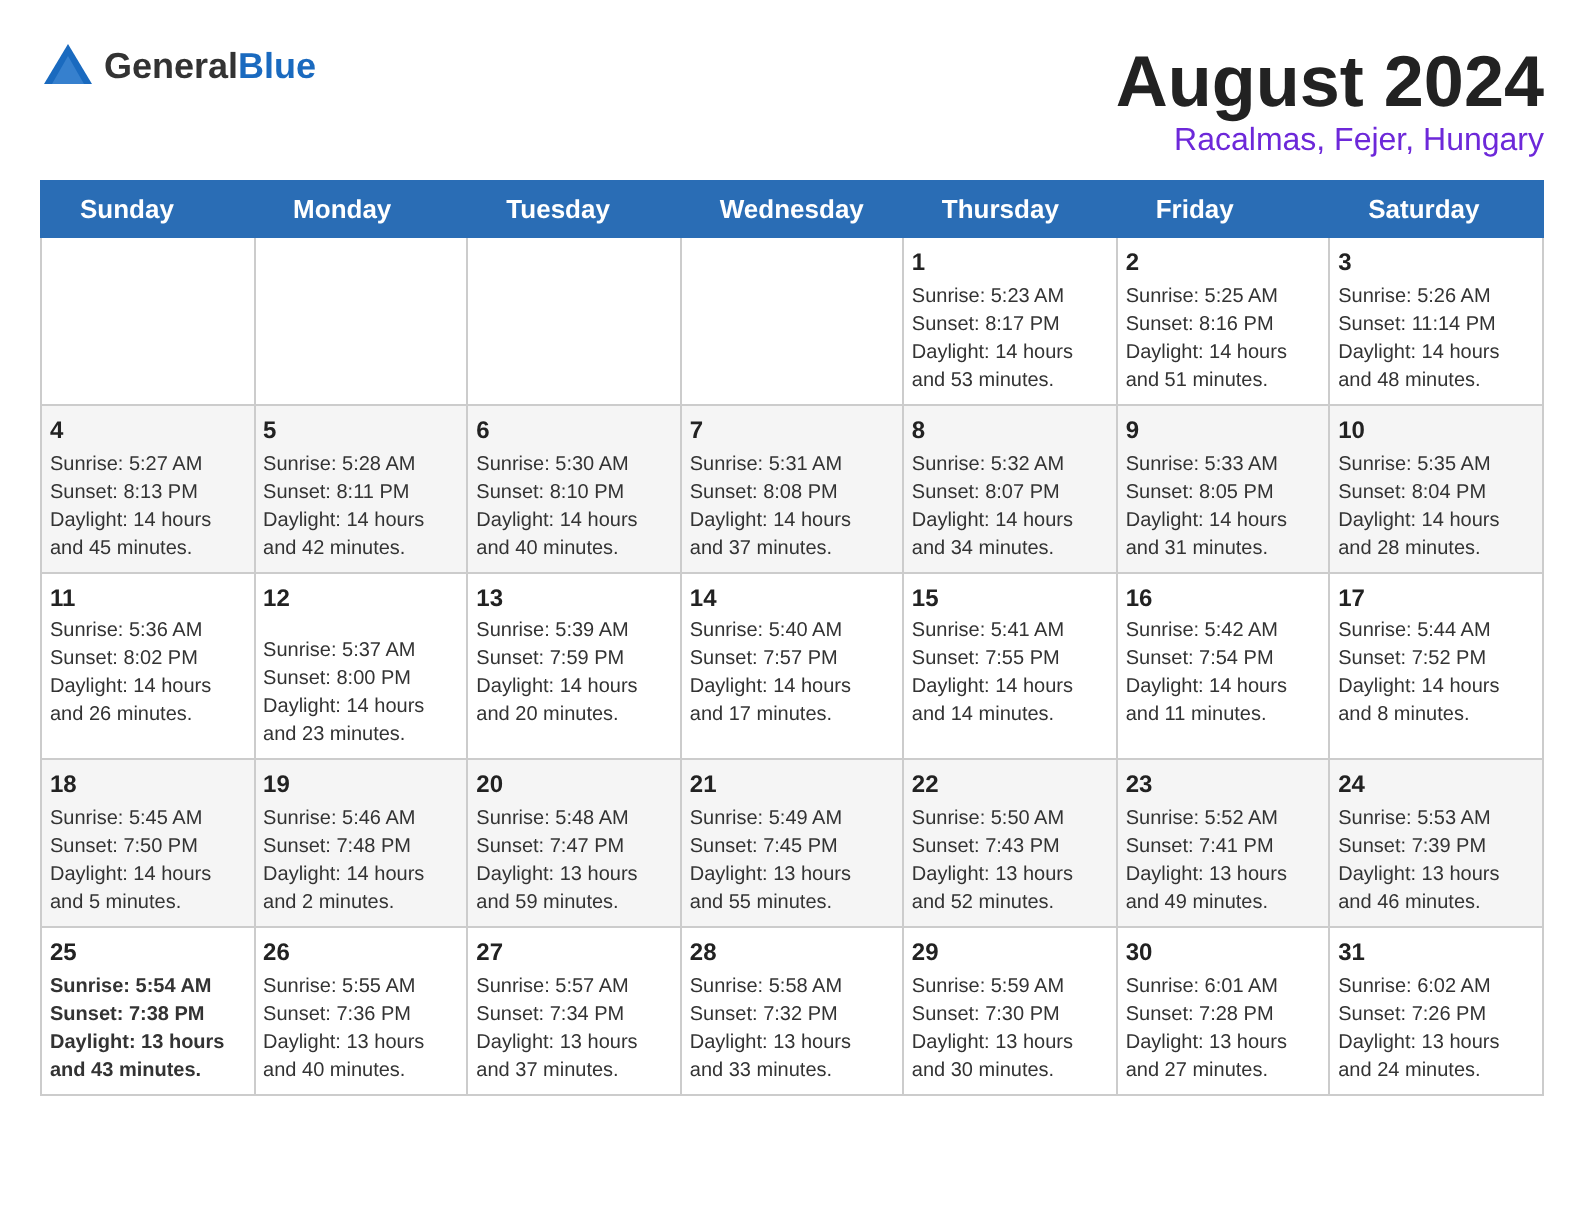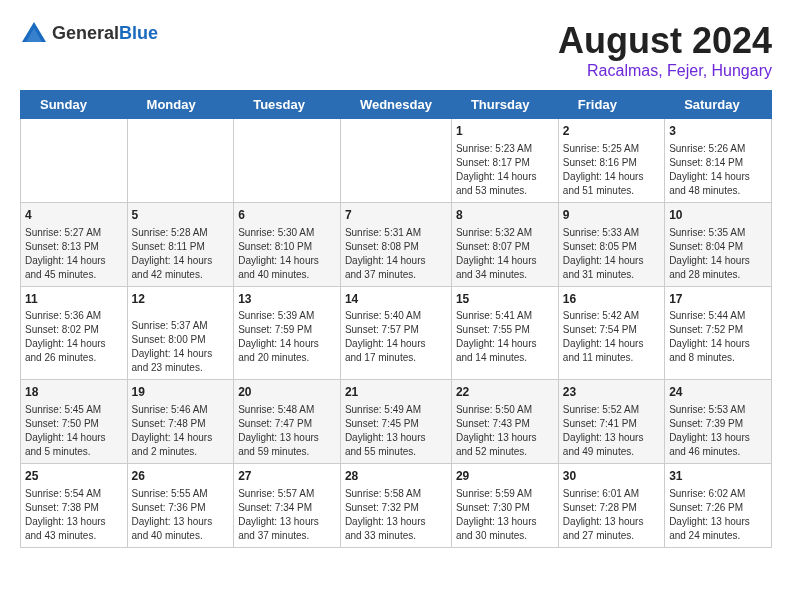--- a/index.html
+++ b/index.html
@@ -135,21 +135,21 @@
         <td>
           <div class="day-number">2</div>
           <div class="day-info" style="white-space: pre-line;">Sunrise: 5:25 AM
 Sunset: 8:16 PM
 Daylight: 14 hours
 and 51 minutes.</div>
         </td>
         <td>
           <div class="day-number">3</div>
           <div class="day-info" style="white-space: pre-line;">Sunrise: 5:26 AM
-Sunset: 8:14 PM
+Sunset: 11:14 PM
 Daylight: 14 hours
 and 48 minutes.</div>
         </td>
       </tr>
       <tr>
         <td>
           <div class="day-number">4</div>
           <div class="day-info" style="white-space: pre-line;">Sunrise: 5:27 AM
 Sunset: 8:13 PM
 Daylight: 14 hours
@@ -296,21 +296,21 @@
           <div class="day-number">24</div>
           <div class="day-info" style="white-space: pre-line;">Sunrise: 5:53 AM
 Sunset: 7:39 PM
 Daylight: 13 hours
 and 46 minutes.</div>
         </td>
       </tr>
       <tr>
         <td>
           <div class="day-number">25</div>
-          <div class="day-info" style="white-space: pre-line;">Sunrise: 5:54 AM
+          <div class="day-info" style="white-space: pre-line; font-weight: bold;">Sunrise: 5:54 AM
 Sunset: 7:38 PM
 Daylight: 13 hours
 and 43 minutes.</div>
         </td>
         <td>
           <div class="day-number">26</div>
           <div class="day-info" style="white-space: pre-line;">Sunrise: 5:55 AM
 Sunset: 7:36 PM
 Daylight: 13 hours
 and 40 minutes.</div>

